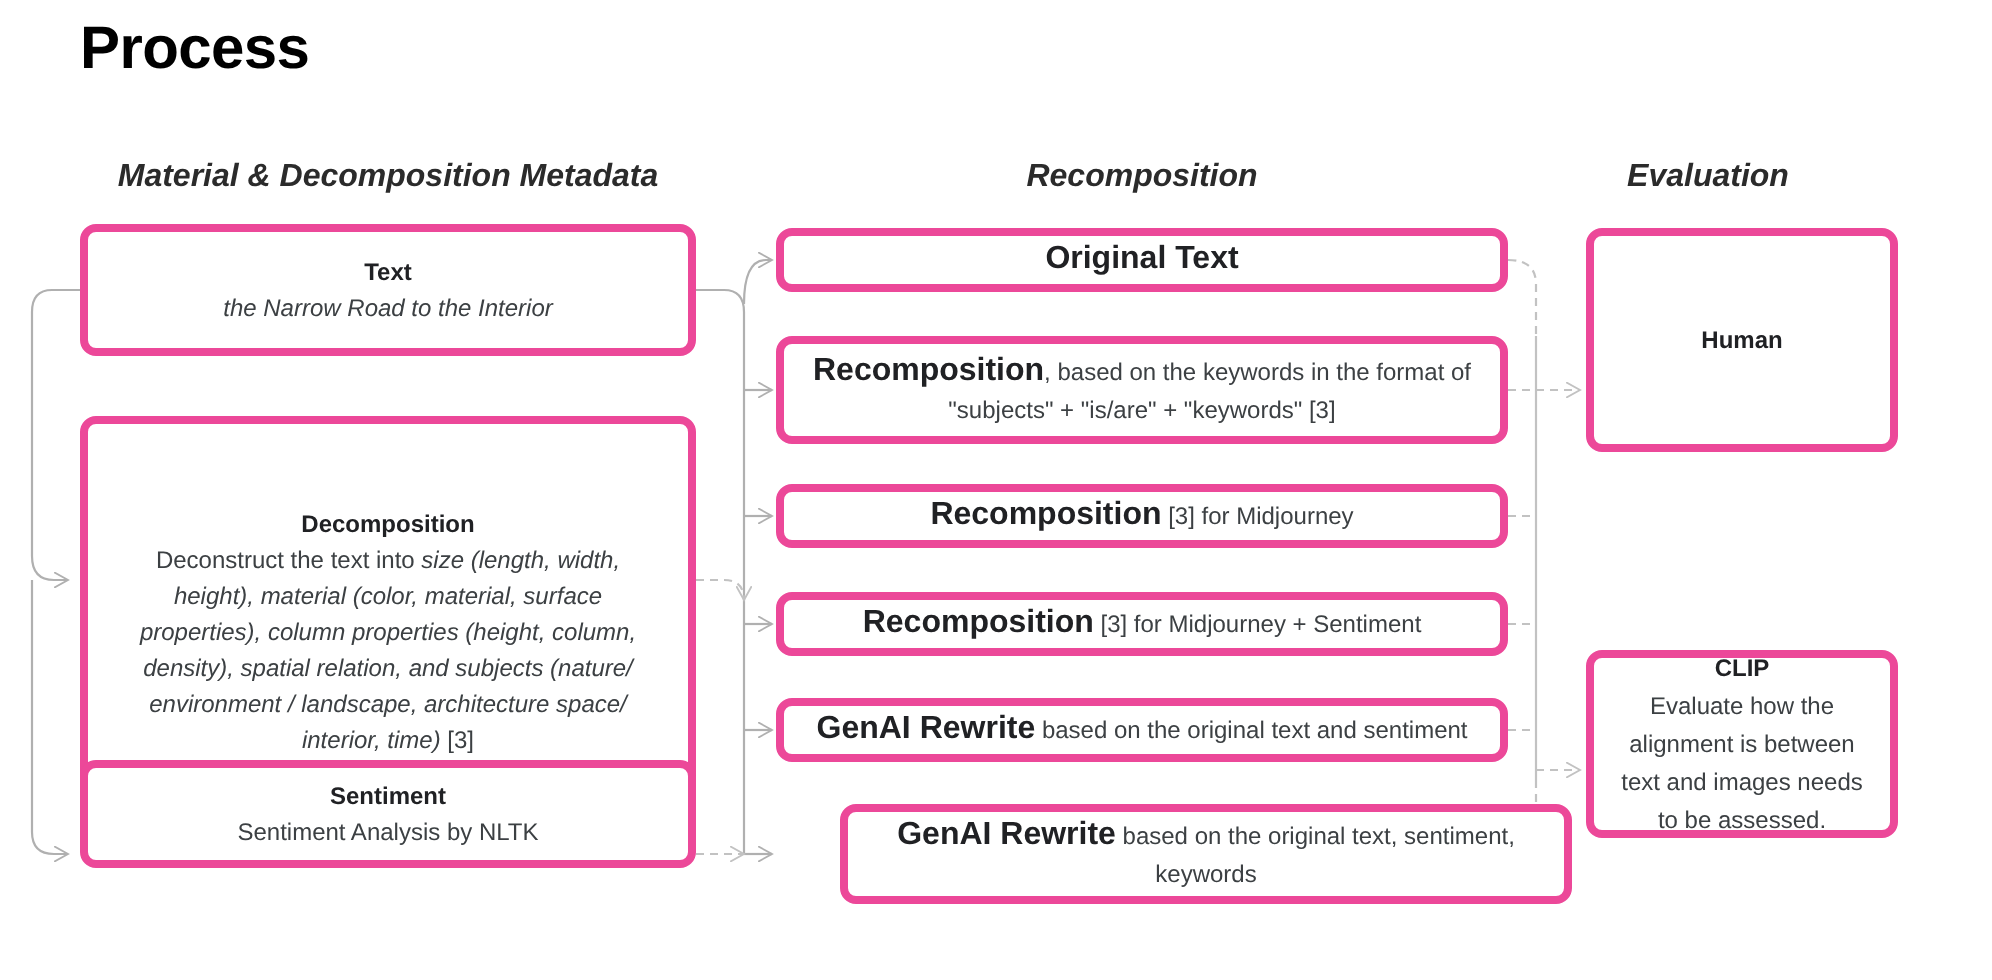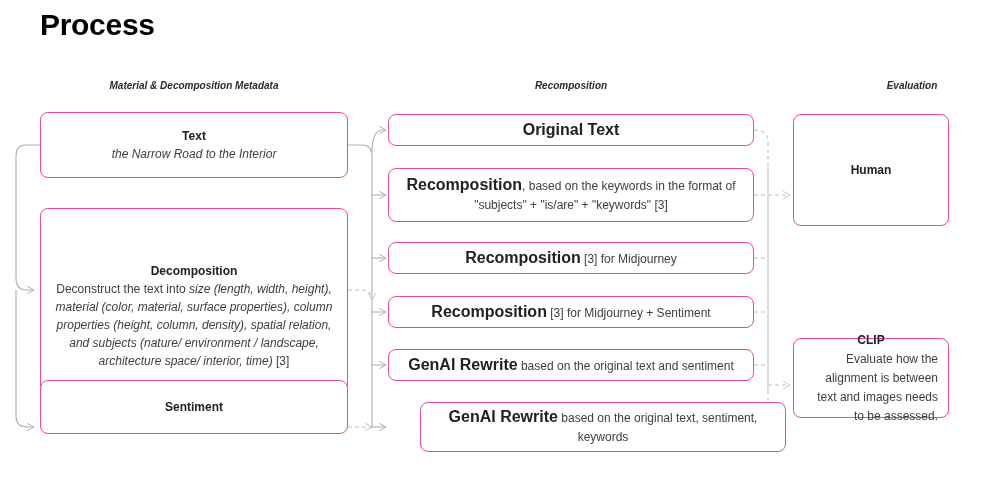--- a/index.html
+++ b/index.html
@@ -24,45 +24,45 @@
     font-size: 30px;
     font-weight: bold;
     letter-spacing: -0.3px;
     color: #000000;
   }
 
   
   .col-header {
     position: absolute;
     top: 80px;
-    font-size: 10px;
+    font-size: 16px;
     font-weight: bold;
     font-style: italic;
     color: #2b2b2b;
     text-align: center;
   }
   #hdr-material { left: 40px;  width: 308px; }
   #hdr-recomp   { left: 388px; width: 366px; }
-  #hdr-eval     { left: 834px; width: 156px; text-align: center; }
+  #hdr-eval     { left: 776px; width: 156px; text-align: center; }
 
   
   #connectors {
     position: absolute;
     left: 0;
     top: 0;
     width: 996px;
     height: 490px;
     pointer-events: none;
   }
 
   
   .node {
     position: absolute;
     box-sizing: border-box;
-    border: 1px solid #ec4899;
+    border: 4px solid #ec4899;
     border-radius: 8px;
     background: #ffffff;
     display: flex;
     flex-direction: column;
     align-items: center;
     justify-content: center;
     text-align: center;
     color: #3c4043;
   }
   .node .title {
@@ -96,21 +96,21 @@
   #node-mj-sent   { top: 296px; height: 32px; }
   #node-rw-sent   { top: 349px; height: 32px; }
   #node-rw-kw     { top: 402px; height: 50px; margin-left: 32px; }
 
   
   .col-right .node { left: 793px; width: 156px; }
   .col-right .title { font-size: 12px; line-height: 19px; }
   .col-right .body  { font-size: 12px; line-height: 19px; padding: 0 10px; }
 
   #node-human { top: 114px; height: 112px; }
-  #node-clip  { top: 338px; height: 80px; text-align: right; }
+  #node-clip  { top: 325px; height: 94px; }
 </style>
 </head>
 <body>
 
 <div class="page-title">Process</div>
 
 <div class="col-header" id="hdr-material">Material &amp; Decomposition Metadata</div>
 <div class="col-header" id="hdr-recomp">Recomposition</div>
 <div class="col-header" id="hdr-eval">Evaluation</div>
 
@@ -165,20 +165,21 @@
     <div class="body body-line it">the Narrow Road to the Interior</div>
   </div>
 
   <div class="node" id="node-decomp">
     <div class="title">Decomposition</div>
     <div class="body"><span>Deconstruct the text into </span><span class="it">size (length, width, height), material (color, material, surface properties), column properties (height, column, density), spatial relation, and subjects (nature/ environment / landscape, architecture space/ interior, time)</span><span> [3]</span></div>
   </div>
 
   <div class="node" id="node-sentiment">
     <div class="title">Sentiment</div>
+    <div class="body">Sentiment Analysis by NLTK</div>
   </div>
 
 </div>
 
 <div class="col-mid">
 
   <div class="node" id="node-orig">
     <div class="body"><span class="title">Original Text</span><span></span></div>
   </div>
 

